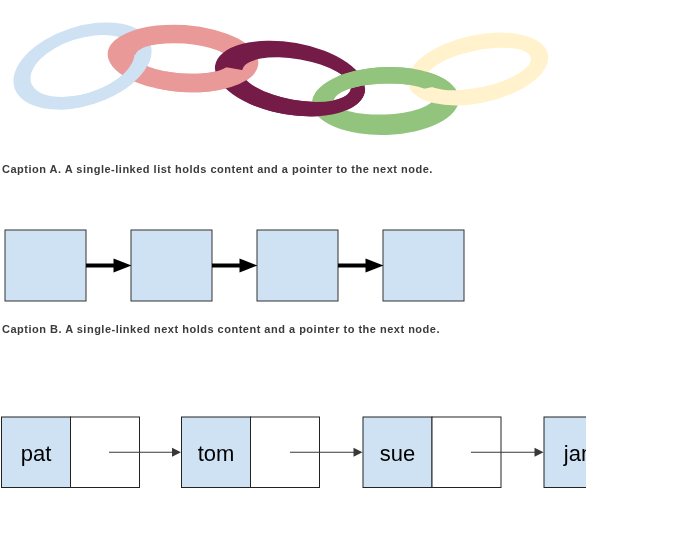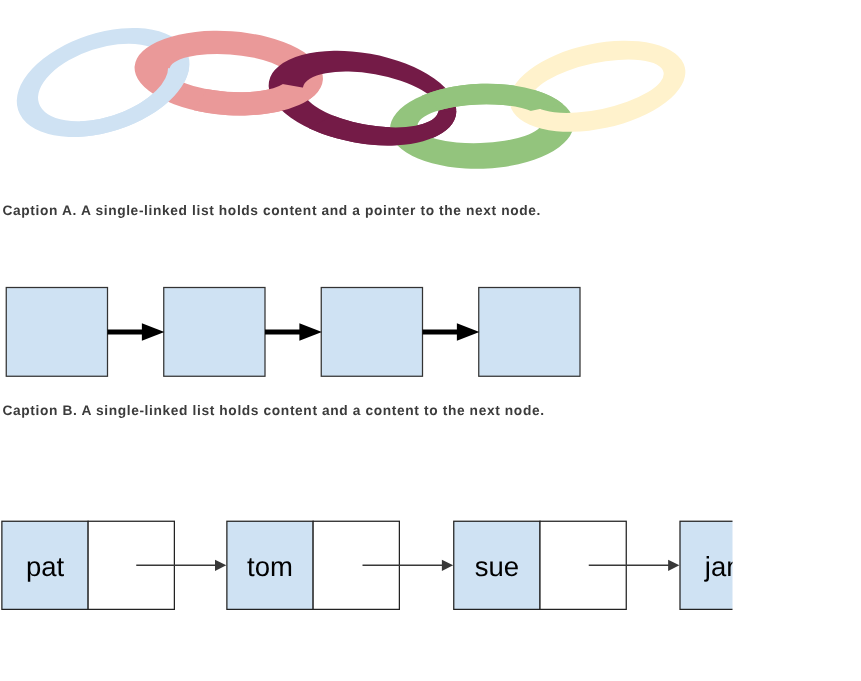--- a/index.html
+++ b/index.html
@@ -70,21 +70,21 @@
       <rect x="257" y="230" width="81" height="71" fill="#cfe2f3" stroke="#333333" stroke-width="1"></rect>
       <rect x="383" y="230" width="81" height="71" fill="#cfe2f3" stroke="#333333" stroke-width="1"></rect>
       <line x1="86" y1="265.5" x2="115.5" y2="265.5" stroke="#000000" stroke-width="4"></line>
       <polygon points="113.5,258.5 131.5,265.5 113.5,272.5" fill="#000000"></polygon>
       <line x1="212" y1="265.5" x2="241.5" y2="265.5" stroke="#000000" stroke-width="4"></line>
       <polygon points="239.5,258.5 257.5,265.5 239.5,272.5" fill="#000000"></polygon>
       <line x1="338" y1="265.5" x2="367.5" y2="265.5" stroke="#000000" stroke-width="4"></line>
       <polygon points="365.5,258.5 383.5,265.5 365.5,272.5" fill="#000000"></polygon>
     </svg>
 
-  <div class="caption" id="caption-b" style="top:322px">Caption B. A single-linked list holds content and a content to the next node.</div>
+  <div class="caption" id="caption-b" style="top:322px">Caption B. A single-linked next holds content and a pointer to the next node.</div>
 
   <svg id="nodes-svg" class="figure-svg" style="top:400px" width="689" height="100" viewBox="0 400 689 100">
       <g>
         <rect x="1.5" y="417" width="69" height="70.5" fill="#cfe2f3" stroke="#222222" stroke-width="1"></rect>
         <rect x="70.5" y="417" width="69" height="70.5" fill="#ffffff" stroke="#222222" stroke-width="1"></rect>
         <text x="36" y="461" text-anchor="middle" fill="#000000" font-family="Liberation Sans, sans-serif" font-size="22">pat</text>
       </g>
       <g>
         <rect x="181.5" y="417" width="69" height="70.5" fill="#cfe2f3" stroke="#222222" stroke-width="1"></rect>
         <rect x="250.5" y="417" width="69" height="70.5" fill="#ffffff" stroke="#222222" stroke-width="1"></rect>

